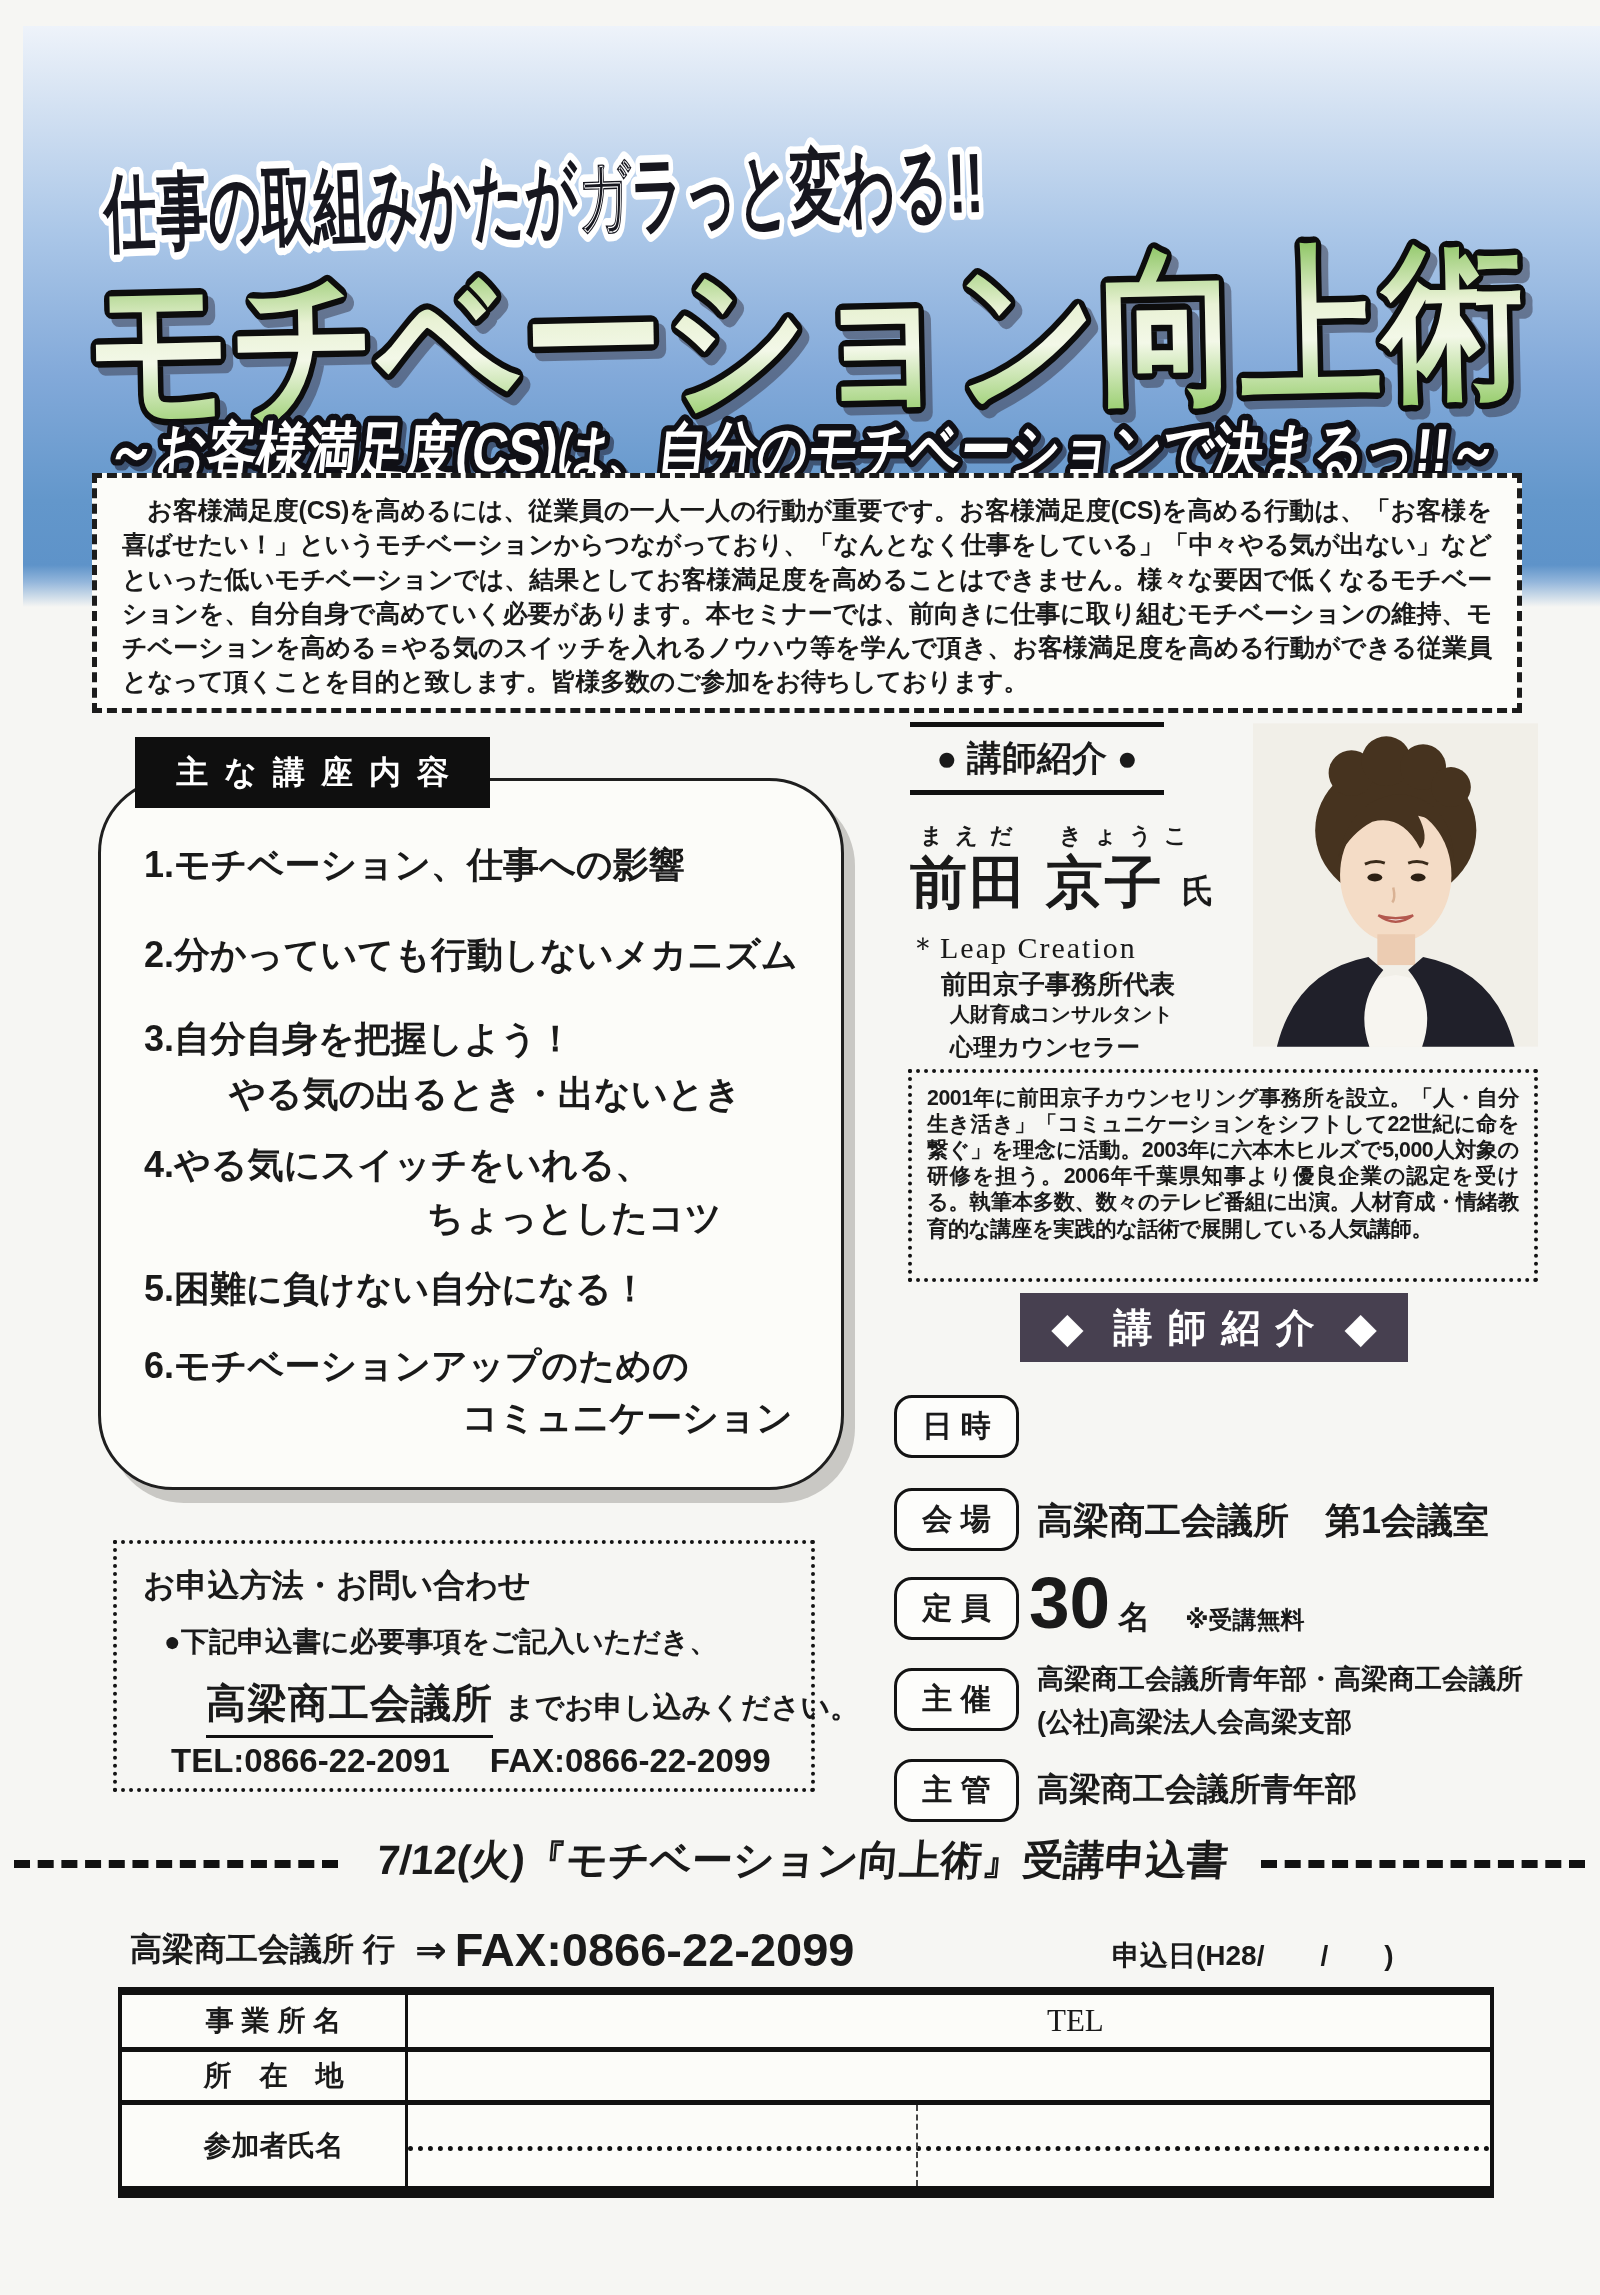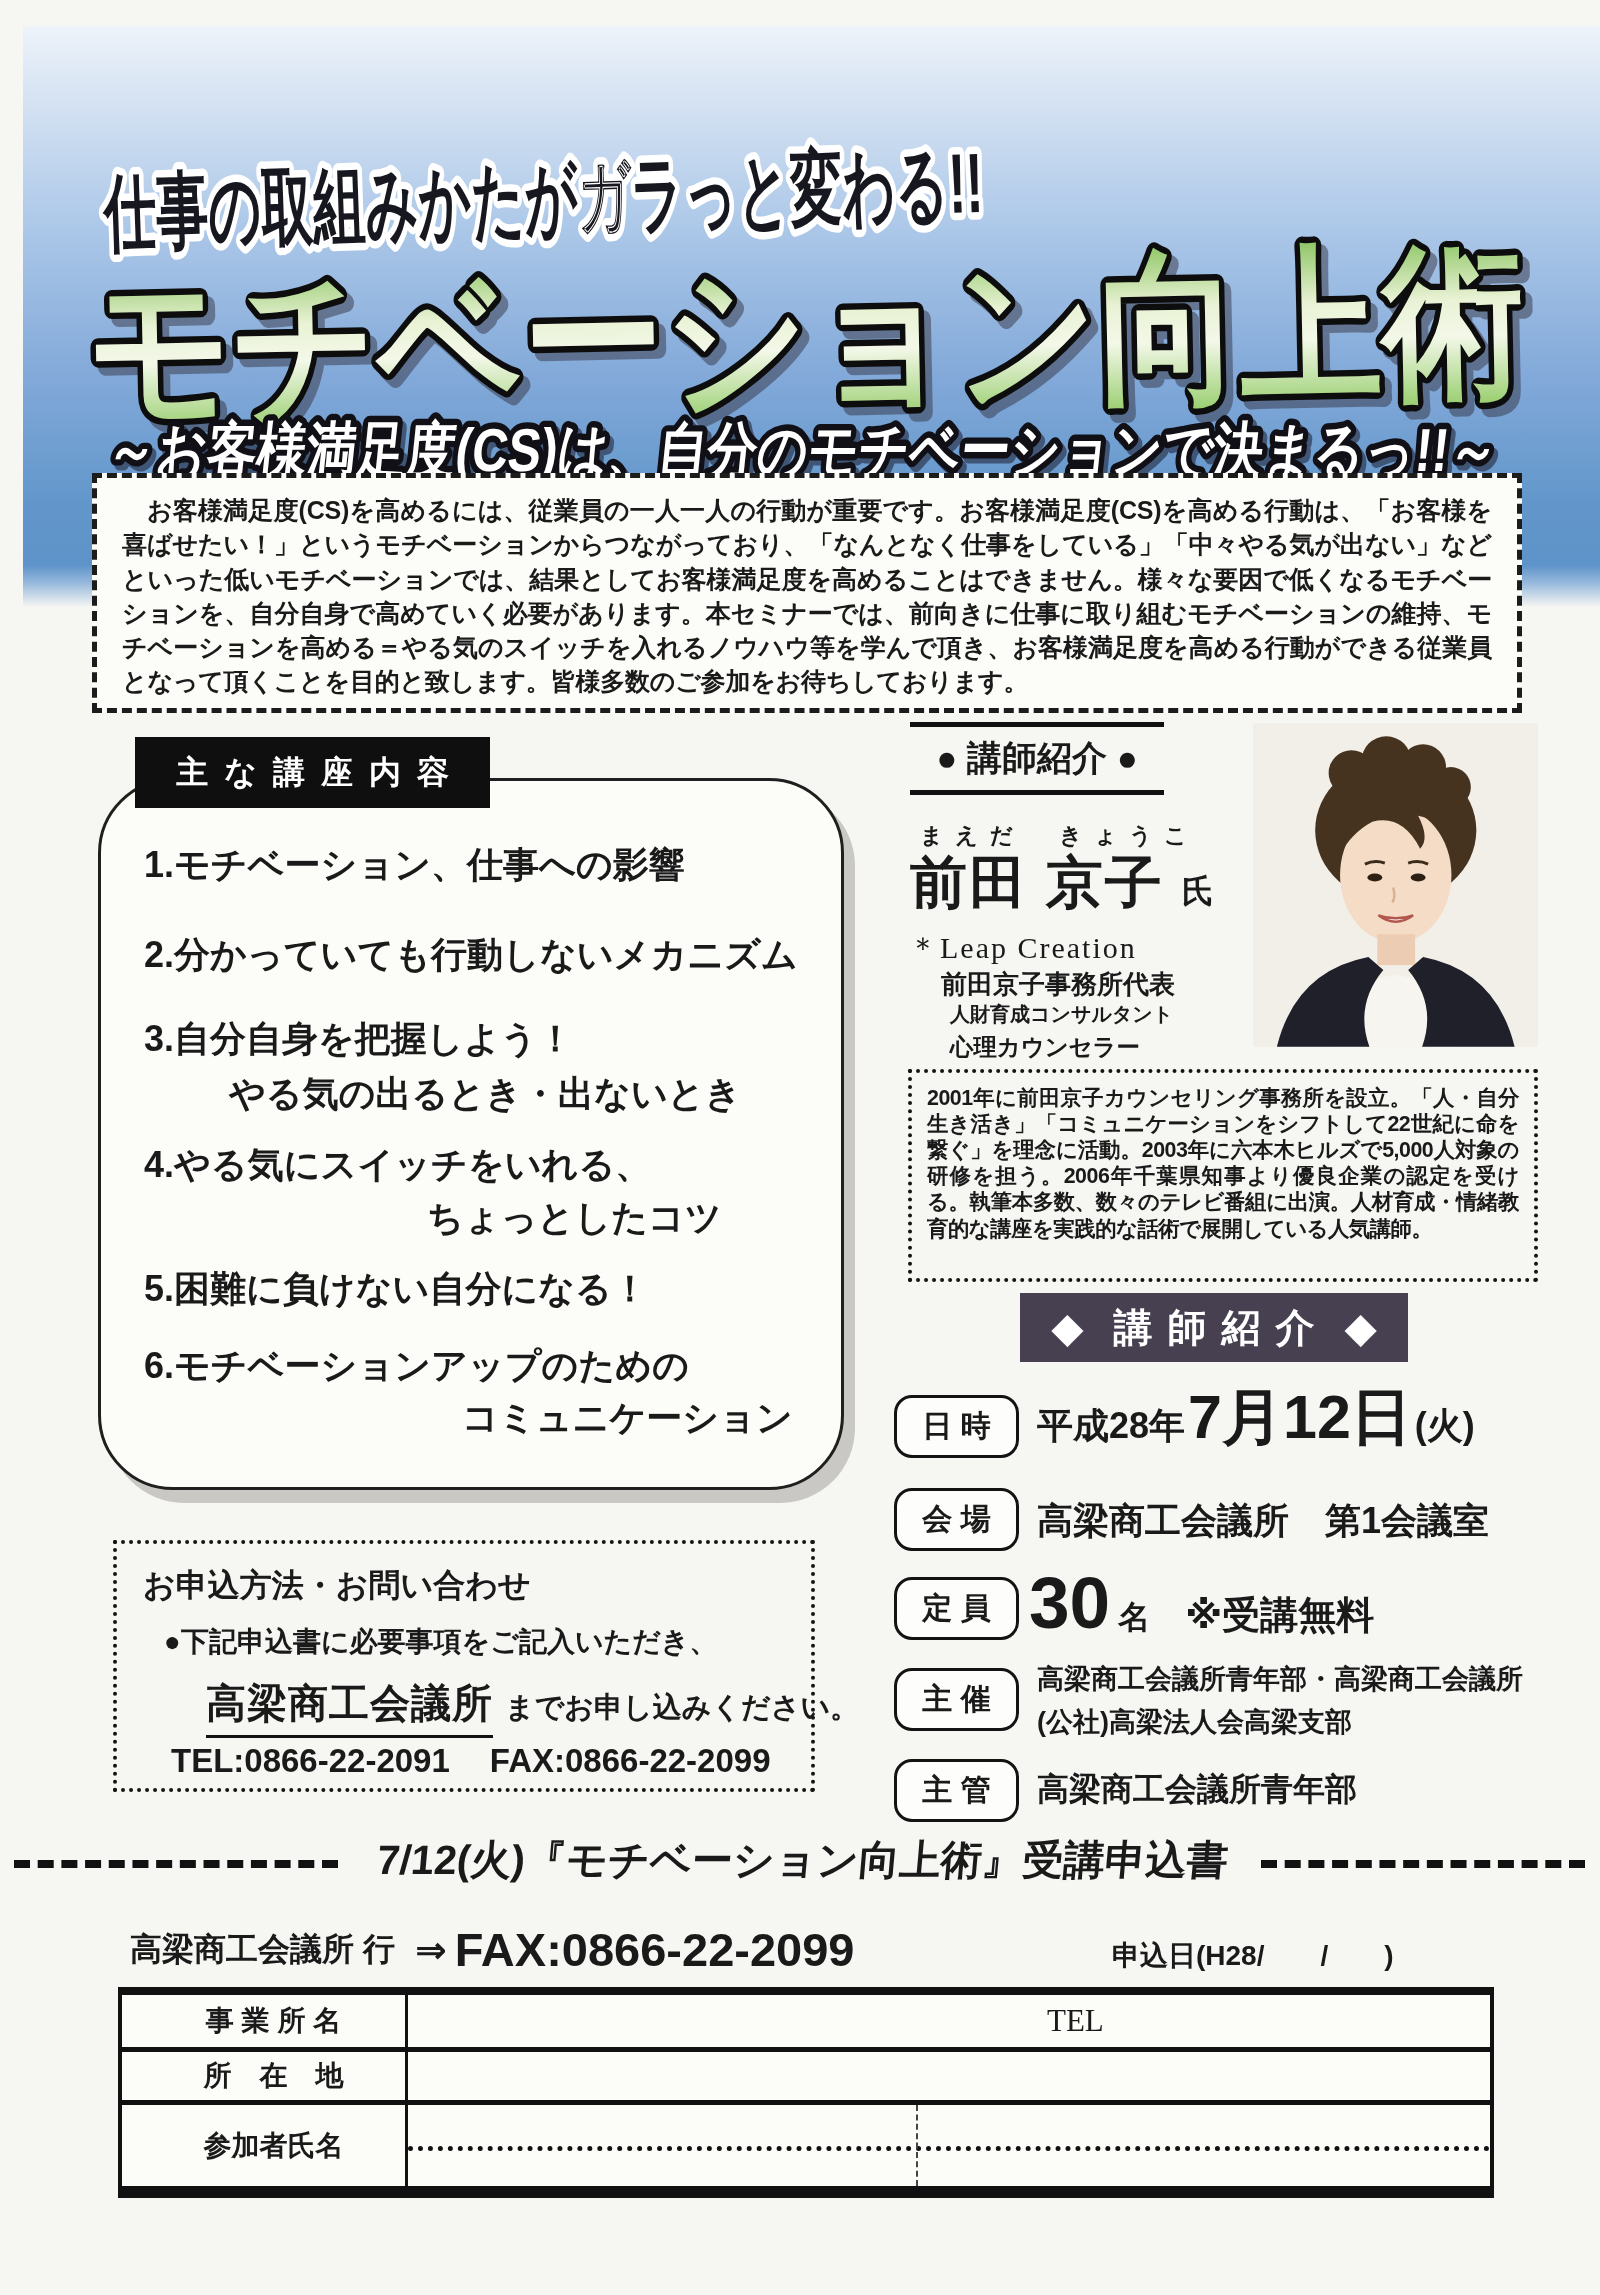--- a/index.html
+++ b/index.html
@@ -54,21 +54,21 @@
   .event-diamond{font-size:42px;line-height:1;}
   .event-label{position:absolute;left:894px;width:125px;height:63px;border:3.5px solid #131313;border-radius:18px;
     box-sizing:border-box;display:flex;align-items:center;justify-content:center;font-size:30px;font-weight:700;background:#fdfdfb;}
   .el-datetime{top:1395px;} .el-venue{top:1488px;} .el-capacity{top:1577px;} .el-organizer{top:1668px;} .el-manager{top:1759px;}
   .event-dt1{position:absolute;left:1037px;top:1377px;display:flex;align-items:baseline;white-space:nowrap;}
   .era{font-size:36px;font-weight:600;} .bigdate{font-size:61px;font-weight:700;margin:0 3px;} .day{font-size:36px;font-weight:600;}
   .event-dt2{position:absolute;left:1185px;top:1447px;font-size:52px;font-weight:600;letter-spacing:1.5px;}
   .event-venue-value{position:absolute;left:1037px;top:1497px;font-size:36px;font-weight:600;white-space:nowrap;}
   .event-cap-row{position:absolute;left:1029px;top:1561px;display:flex;align-items:baseline;white-space:nowrap;}
   .cap-num{font-size:73px;font-weight:700;} .cap-unit{font-size:32px;font-weight:600;margin-left:8px;}
-  .cap-note{font-size:38px;font-weight:600;margin-left:35px;}
+  .cap-note{font-size:24px;font-weight:600;margin-left:35px;}
   .event-org-value{position:absolute;left:1037px;top:1658px;font-size:27px;font-weight:600;line-height:1.6;white-space:nowrap;}
   .event-mgr-value{position:absolute;left:1037px;top:1768px;font-size:32px;font-weight:600;white-space:nowrap;}
   
   .contact-box{position:absolute;left:113px;top:1540px;width:702px;height:252px;border:4.5px dotted #141414;box-sizing:border-box;}
   .contact-heading{position:absolute;left:143px;top:1564px;font-size:32px;font-weight:700;}
   .contact-instruction{position:absolute;left:164px;top:1623px;font-size:28px;font-weight:700;}
   .contact-org-row{position:absolute;left:206px;top:1676px;display:flex;align-items:baseline;}
   .contact-org{font-size:40px;font-weight:700;border-bottom:3.5px solid #111;padding-bottom:4px;letter-spacing:1px;}
   .contact-org-suffix{font-size:29px;font-weight:700;margin-left:12px;}
   .contact-tel-row{position:absolute;left:171px;top:1742px;display:flex;gap:40px;font-size:33px;font-weight:600;}
@@ -182,25 +182,20 @@
 
   <div class="lect-bio">2001年に前田京子カウンセリング事務所を設立。「人・自分生き活き」「コミュニケーションをシフトして22世紀に命を繋ぐ」を理念に活動。2003年に六本木ヒルズで5,000人対象の研修を担う。2006年千葉県知事より優良企業の認定を受ける。執筆本多数、数々のテレビ番組に出演。人材育成・情緒教育的な講座を実践的な話術で展開している人気講師。</div>
 
   <div class="event-bar">
     <span class="event-diamond">◆</span>
     <span class="event-bar-title">講師紹介</span>
     <span class="event-diamond">◆</span>
   </div>
 
   <div class="event-label el-datetime">日 時</div>
-  <div class="event-dt1">
-    <span class="era">平成28年</span>
-    <span class="bigdate">7月12日</span>
-    <span class="day">(火)</span>
-  </div>
 
   <div class="event-label el-venue">会 場</div>
   <div class="event-venue-value">高梁商工会議所　第1会議室</div>
 
   <div class="event-label el-capacity">定 員</div>
   <div class="event-cap-row">
     <span class="cap-num">30</span>
     <span class="cap-unit">名</span>
     <span class="cap-note">※受講無料</span>
   </div>

